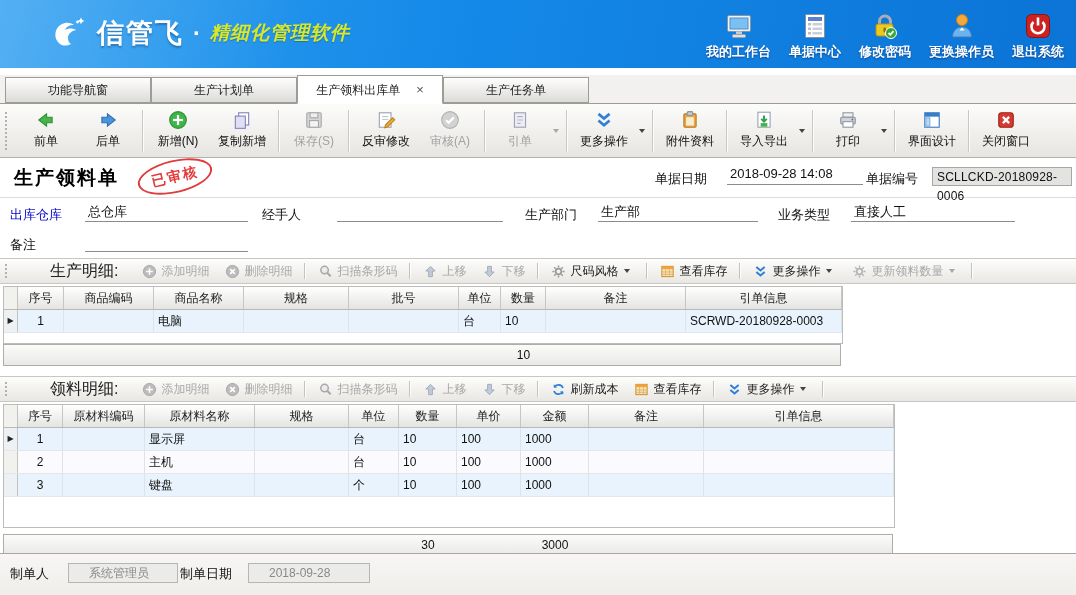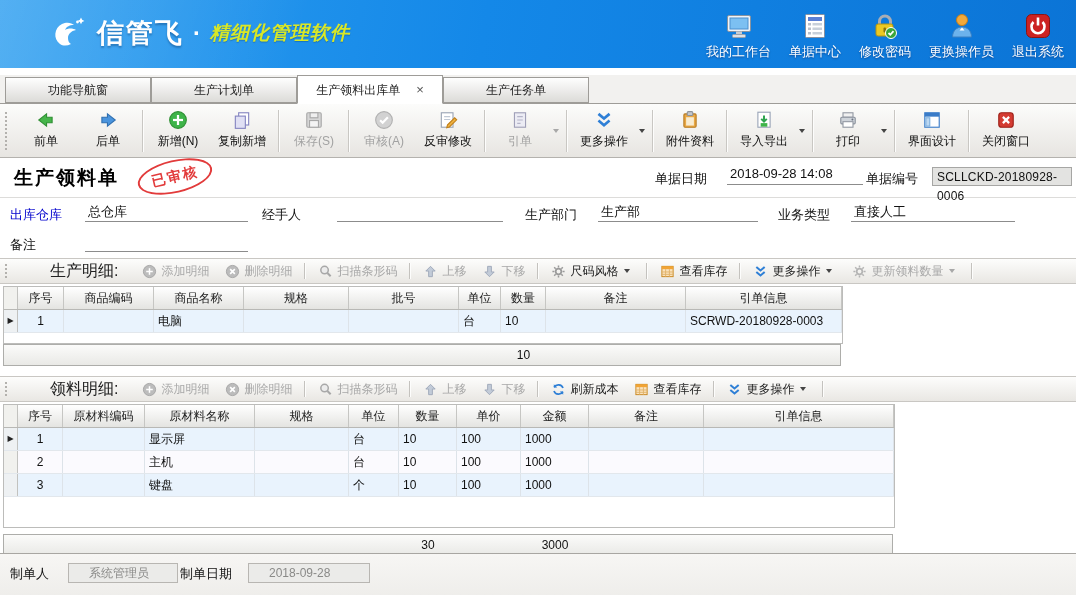--- a/index.html
+++ b/index.html
@@ -15,21 +15,21 @@
   .brand{position:absolute;left:48px;top:13px;display:flex;align-items:center;gap:9px;}
   .brand .icon{width:40px;height:40px;}
   .brand-name{font-size:27px;font-weight:bold;color:#fff;letter-spacing:2px;
        text-shadow:0 2px 2px rgba(0,40,90,.35);}
   .brand-dot{font-size:24px;font-weight:bold;color:#fff;}
   .brand-tagline{font-size:19px;font-weight:bold;font-style:italic;color:#d9e827;
        text-shadow:0 1px 1px rgba(0,40,90,.3);letter-spacing:1px;}
   #topnav{position:absolute;right:6px;top:12px;display:flex;align-items:flex-end;gap:18px;padding-right:6px;}
   .nitem{display:flex;flex-direction:column;align-items:center;gap:3px;cursor:pointer;}
   .nitem .icon{width:28px;height:28px;}
-  .nlabel{color:#fff;font-weight:normal;font-size:13px;text-shadow:0 1px 2px rgba(0,0,60,.45);white-space:nowrap;}
+  .nlabel{color:#fff;font-weight:bold;font-size:13px;text-shadow:0 1px 2px rgba(0,0,60,.45);white-space:nowrap;}
 
   
   #tabbar{position:absolute;left:0;top:68px;width:100%;height:36px;box-sizing:border-box;
        background:linear-gradient(#ffffff 7px,#f2f1ef 7px);
        border-bottom:1px solid #9e9c98;display:flex;align-items:flex-end;padding-left:5px;}
   .tab{position:relative;box-sizing:border-box;width:146px;height:26px;line-height:24px;text-align:center;
        background:linear-gradient(#fefefe,#dcdbd8);border:1px solid #9e9c98;font-size:12px;color:#222;
        cursor:pointer;display:flex;align-items:center;justify-content:center;gap:16px;}
   .tab.active{height:29px;margin-bottom:-1px;background:#fff;border-bottom:1px solid #fff;z-index:2;}
   .tclose{font-size:13px;color:#555;line-height:1;cursor:pointer;}
@@ -266,40 +266,40 @@
                 <rect x="2.5" y="2.5" width="13" height="13" rx="1" fill="#d6d6d6" stroke="#a8a8a8"></rect>
                 <rect x="5.5" y="2.5" width="7" height="4.5" fill="#efefef" stroke="#a8a8a8"></rect>
                 <rect x="5" y="9.5" width="8" height="6" fill="#f4f4f4" stroke="#a8a8a8"></rect>
               </svg>
             </span>
             <span>保存(S)</span>
           </div>
         </div>
         <span class="tsep"></span>
         <div class="tgroup">
-          <div class="tbtn off">
-            <span class="icon">
-              <svg viewBox="0 0 18 18">
-                <circle cx="9" cy="9" r="7.5" fill="#d2d2d2" stroke="#b0b0b0"></circle>
-                <path d="M5.5 9.2l2.3 2.3 4.7-5" fill="none" stroke="#fff" stroke-width="2"></path>
-              </svg>
-            </span>
-            <span>审核(A)</span>
-          </div>
-        </div>
-        <div class="tgroup">
           <div class="tbtn">
             <span class="icon">
               <svg viewBox="0 0 18 18">
                 <rect x="3" y="2.5" width="10.5" height="13" fill="#fff" stroke="#9aa4b4"></rect>
                 <path d="M5.5 6h5.5M5.5 8.5h5.5" stroke="#c0c8d4"></path>
                 <path d="M8.5 13.5l6.5-6.5 1.8 1.8-6.5 6.5-2.4.6z" fill="#f0b23e" stroke="#c07f1a"></path>
               </svg>
             </span>
             <span>反审修改</span>
+          </div>
+        </div>
+        <div class="tgroup">
+          <div class="tbtn off">
+            <span class="icon">
+              <svg viewBox="0 0 18 18">
+                <circle cx="9" cy="9" r="7.5" fill="#d2d2d2" stroke="#b0b0b0"></circle>
+                <path d="M5.5 9.2l2.3 2.3 4.7-5" fill="none" stroke="#fff" stroke-width="2"></path>
+              </svg>
+            </span>
+            <span>审核(A)</span>
           </div>
         </div>
         <span class="tsep"></span>
         <div class="tgroup">
           <div class="tbtn off">
             <span class="icon">
               <svg viewBox="0 0 18 18">
                 <rect x="4" y="2.5" width="10" height="13" fill="#ececf4" stroke="#a0a0b8"></rect>
                 <path d="M6.5 6h5M6.5 9h5M6.5 12h3" stroke="#b4b4c8"></path>
               </svg>

